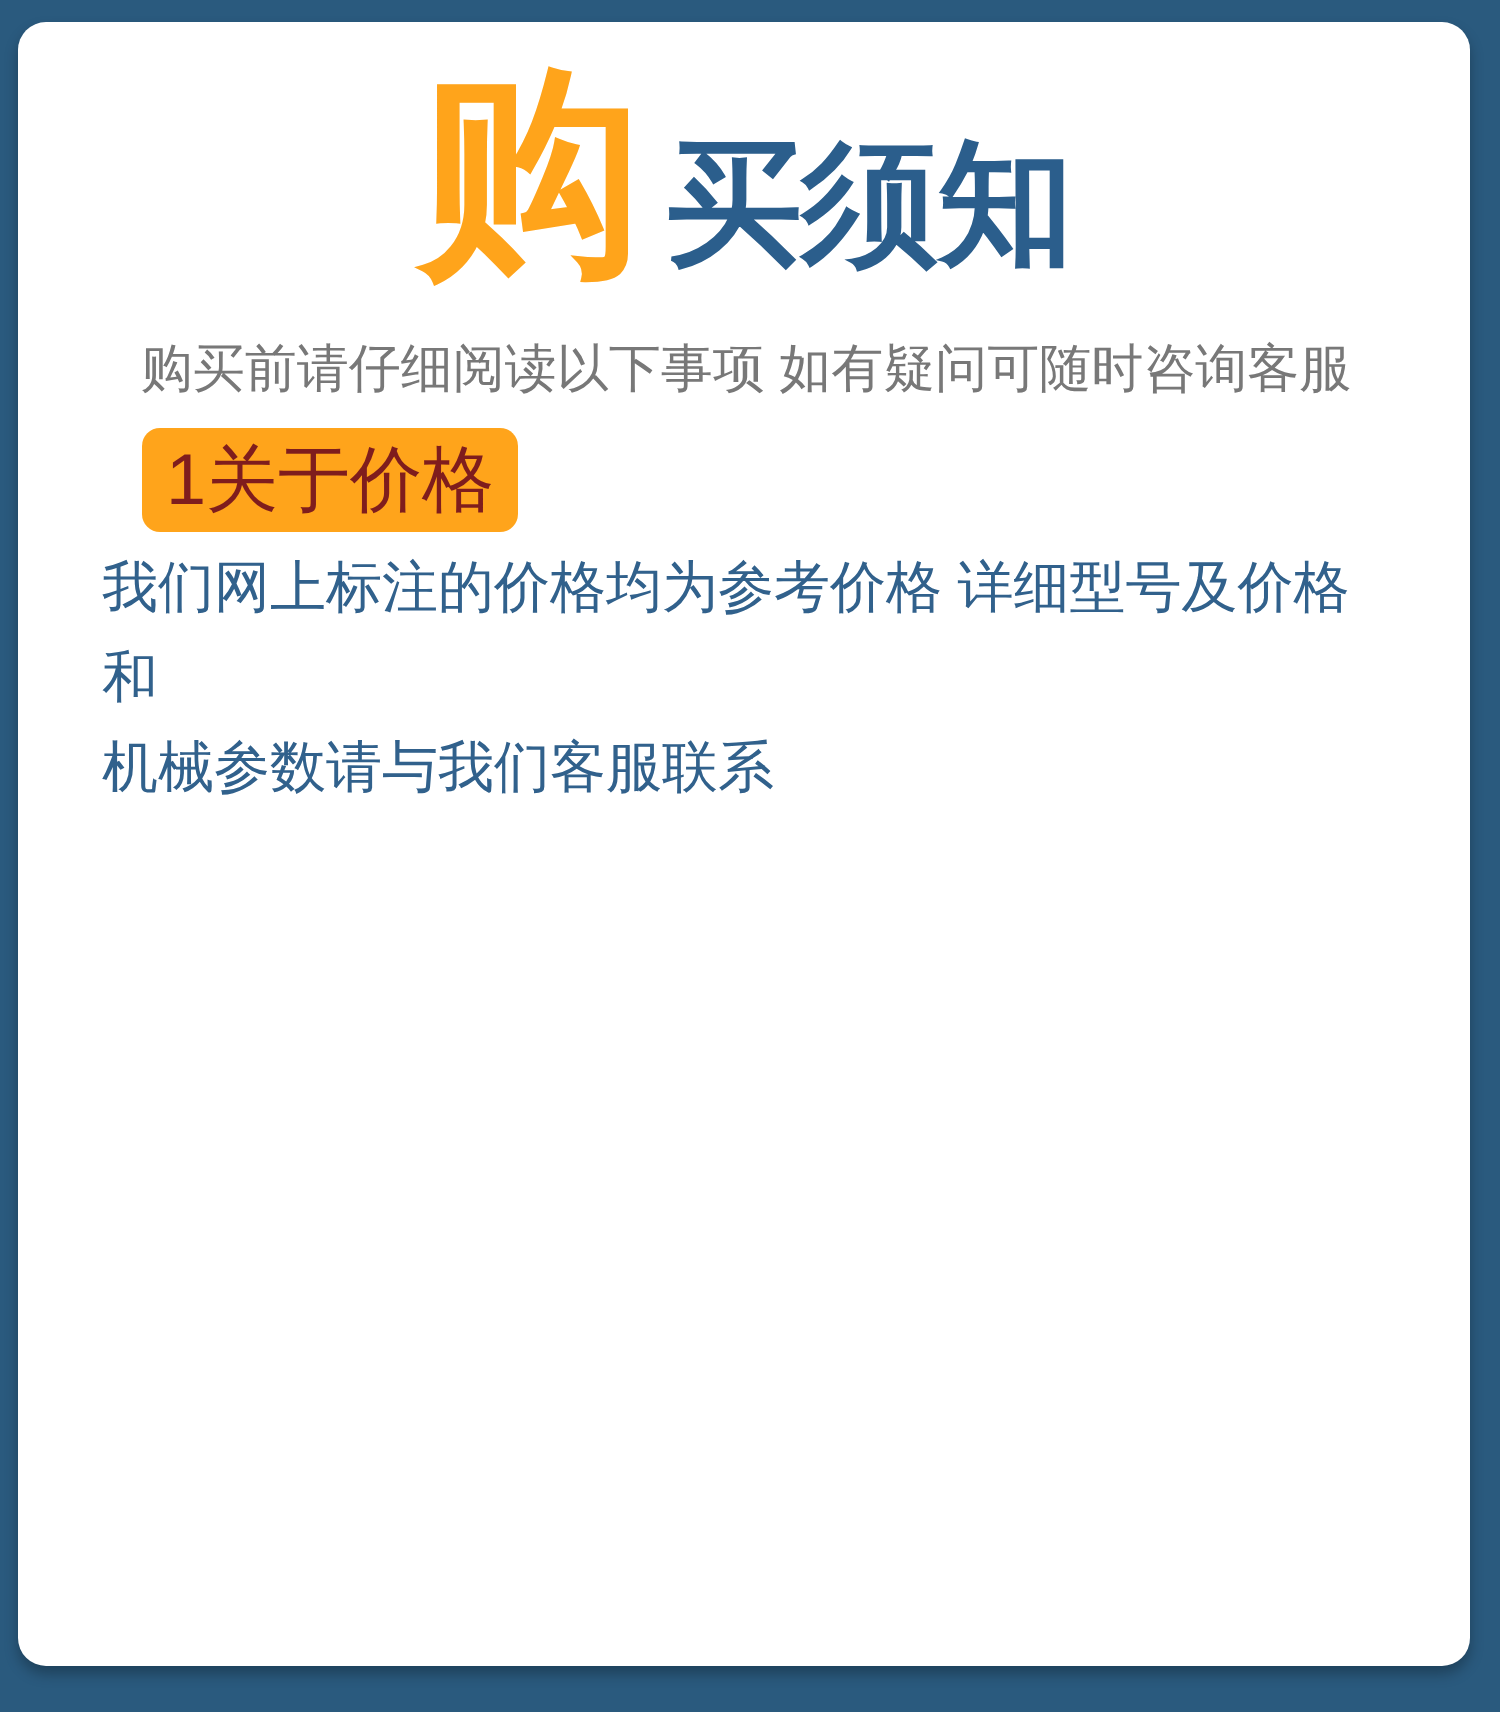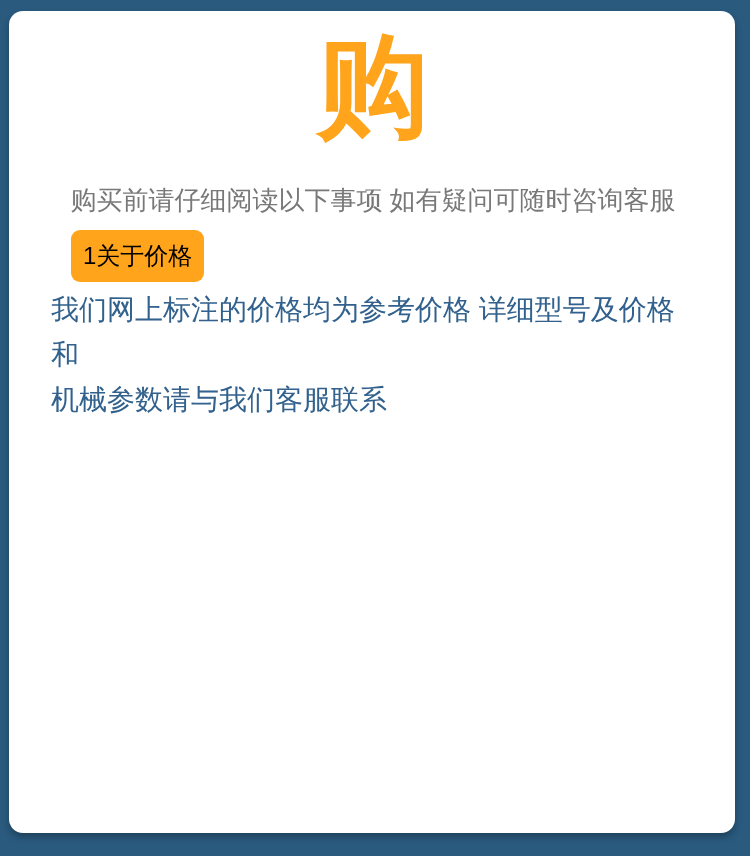--- a/index.html
+++ b/index.html
@@ -43,33 +43,33 @@
     line-height: 1;
   }
   .title-rest {
     font-size: 68px;
     font-weight: bold;
     color: #2b5e8c;
     line-height: 1;
     margin-left: 12px;
   }
   .subtitle {
-    margin-top: 28px;
+    margin-top: 12px;
     text-align: center;
     font-size: 26px;
     color: #787878;
     line-height: 34px;
   }
   .sections { margin-top: 0; }
   .badge {
     display: inline-block;
     margin: 0 0 0 20px;
     background: #ffa41b;
-    color: #000000;
-    font-size: 24px;
+    color: #7f1d1d;
+    font-size: 36px;
     line-height: 40px;
     padding: 6px 12px;
     border-radius: 9px;
     text-align: right;
   }
   .section:first-child .badge { margin-top: 13px; }
   .body-text {
     margin: 5px 0 0 0;
     color: #31618c;
     font-size: 28px;
@@ -78,20 +78,21 @@
   }
 </style>
 </head>
 <body>
 
 <div class="page">
   <div class="card">
 
     <div class="title-row">
       <span class="title-accent">购</span>
+      <span class="title-rest">买须知</span>
     </div>
 
     <div class="subtitle">购买前请仔细阅读以下事项 如有疑问可随时咨询客服</div>
 
     <div class="sections">
 
       <div class="section">
         <div class="badge">1关于价格</div>
         <p class="body-text">我们网上标注的价格均为参考价格 详细型号及价格和
 机械参数请与我们客服联系</p>

